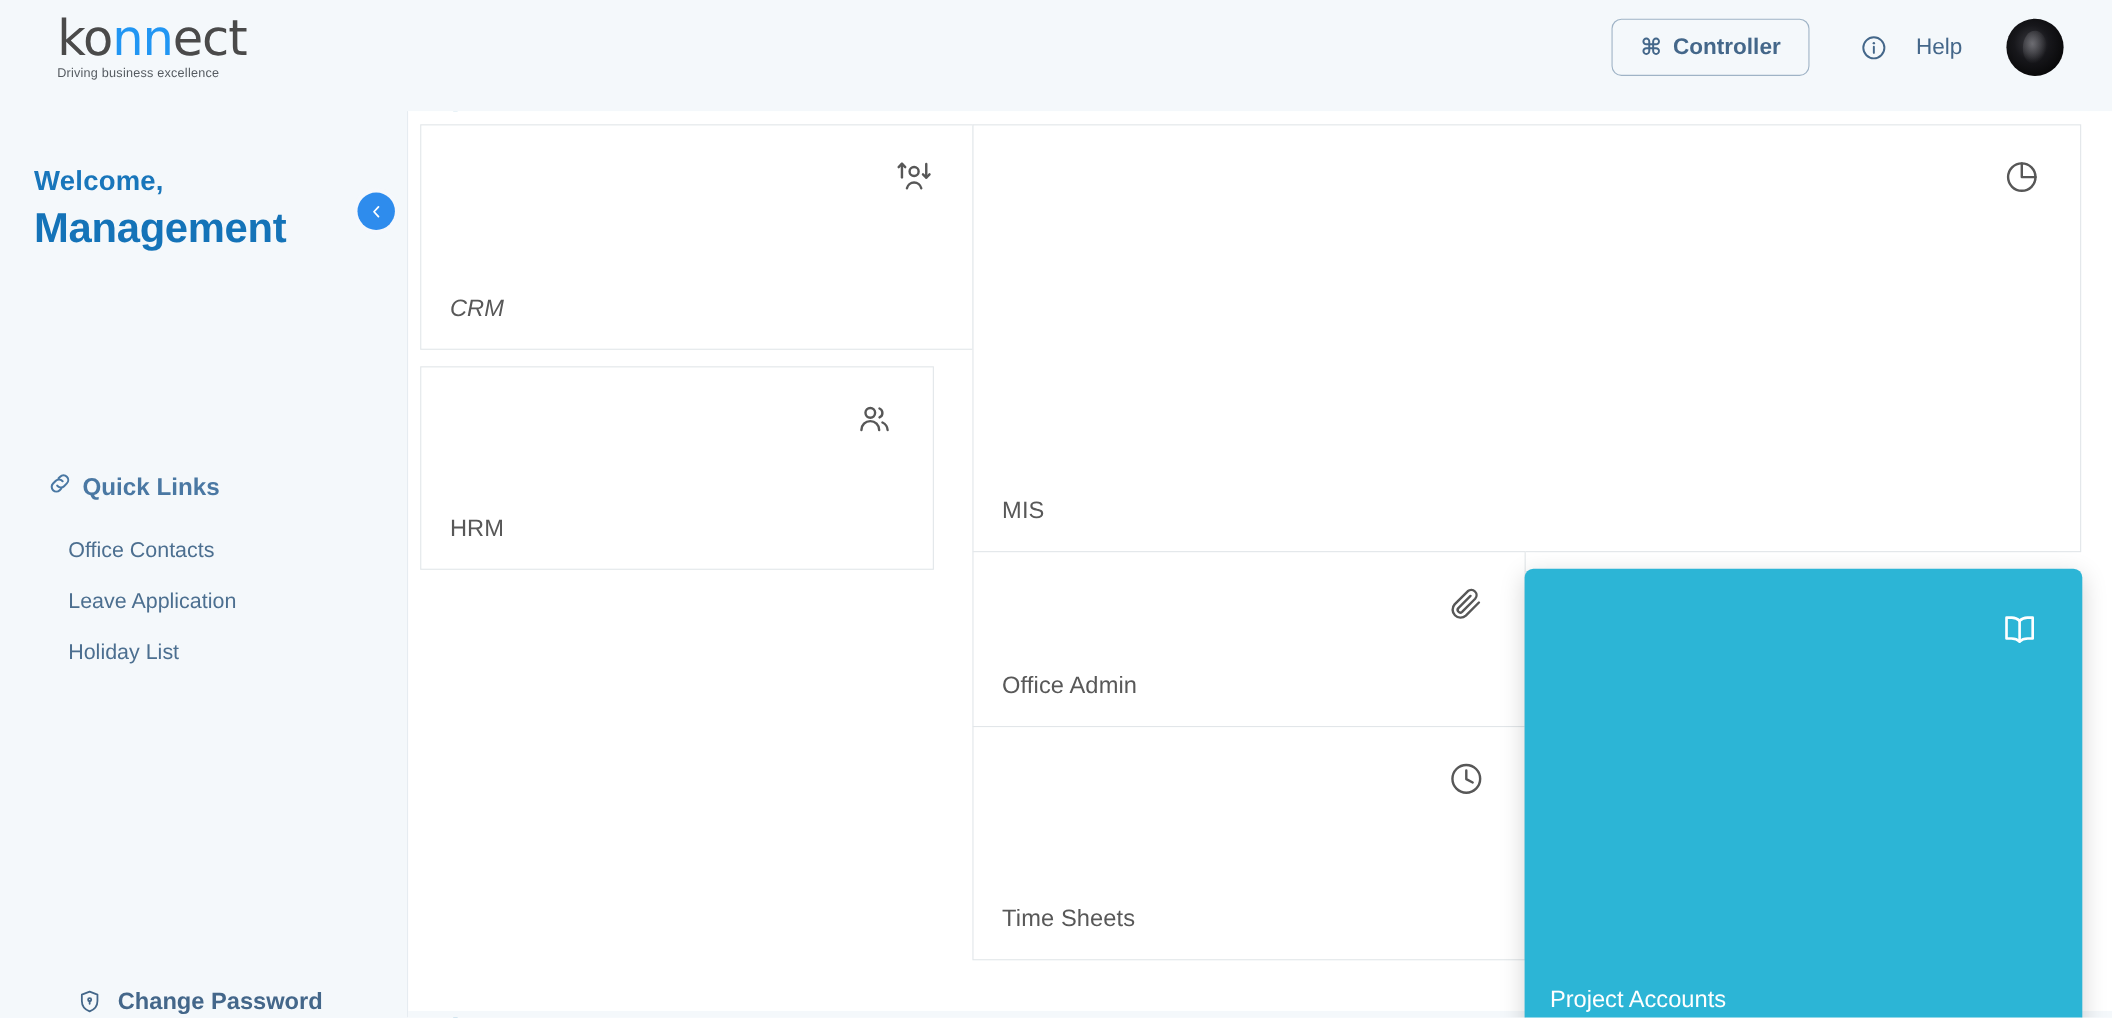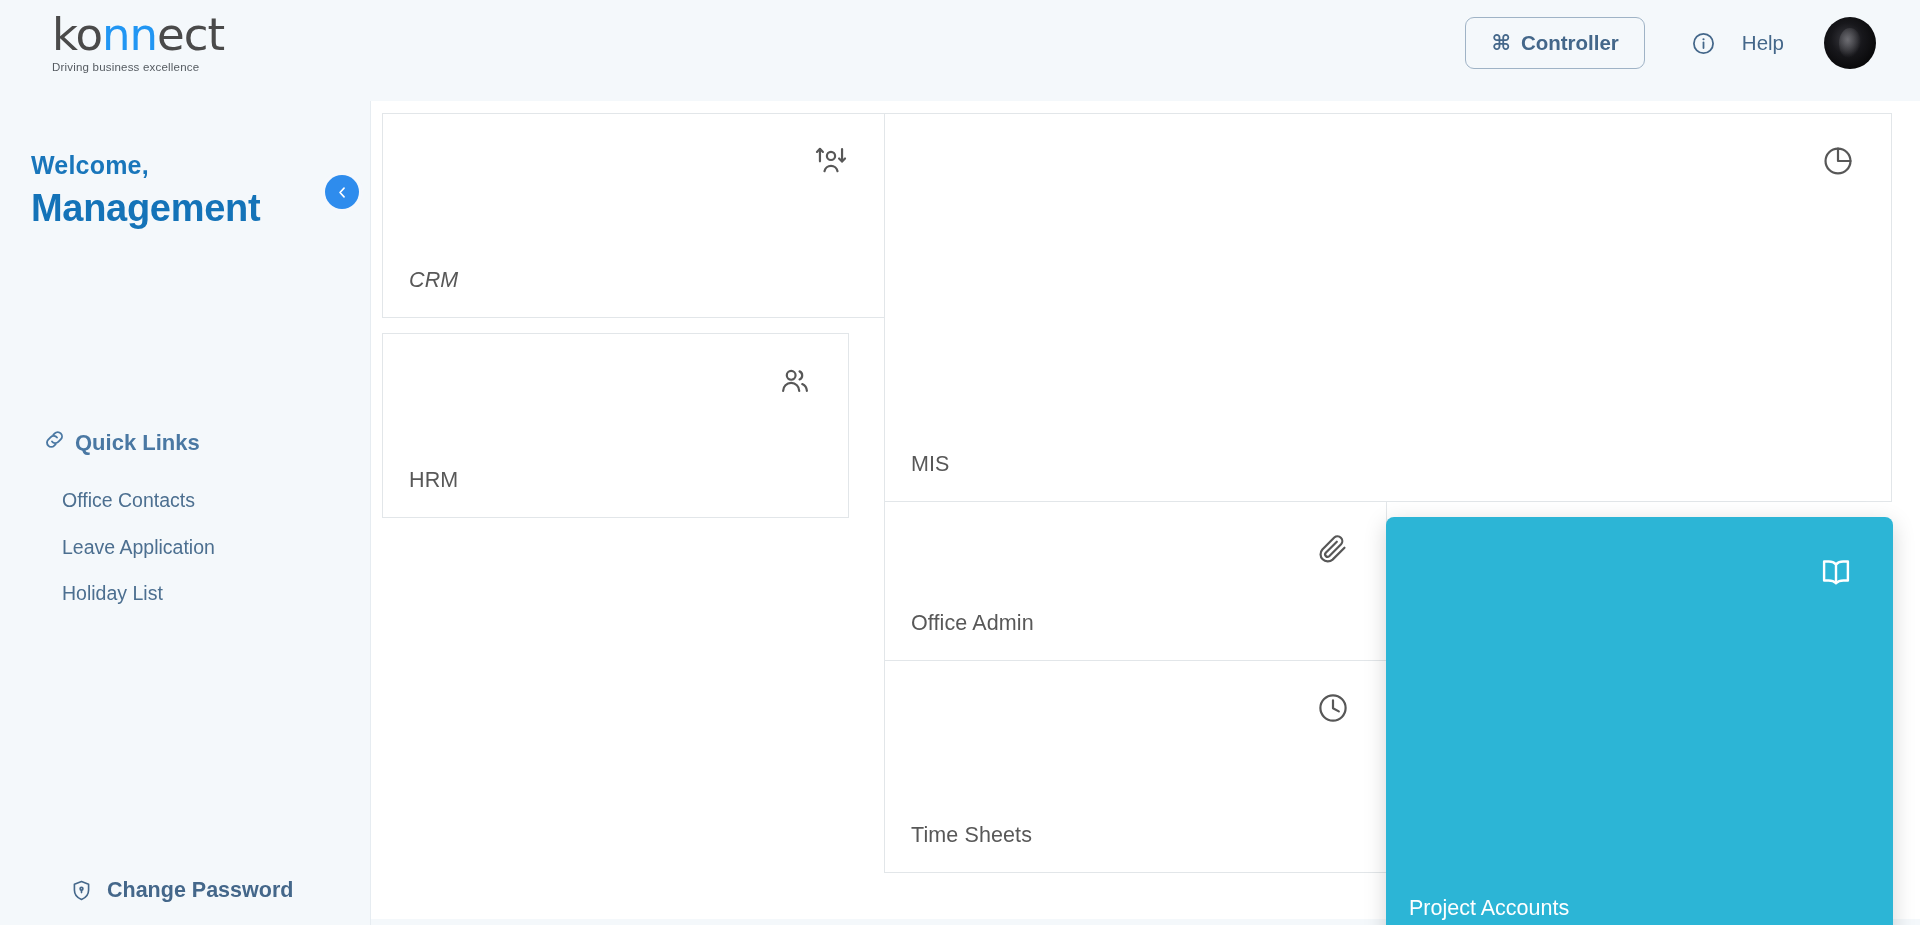--- a/index.html
+++ b/index.html
@@ -178,20 +178,21 @@
     position: absolute;
     left: 70px;
     display: flex;
     align-items: center;
     gap: 14px;
     font-size: 21.5px;
     font-weight: 600;
     color: #44678a;
     cursor: pointer;
     white-space: nowrap;
+    margin-top: 20px;
   }
   .foot-item.pw  { top: 777px; }
   .foot-item svg { display:block; flex: 0 0 auto; }
 
   
   .main {
     position: absolute;
     left: 370px; top: 101px;
     width: 1550px; height: 824px;
     background: #ffffff;

